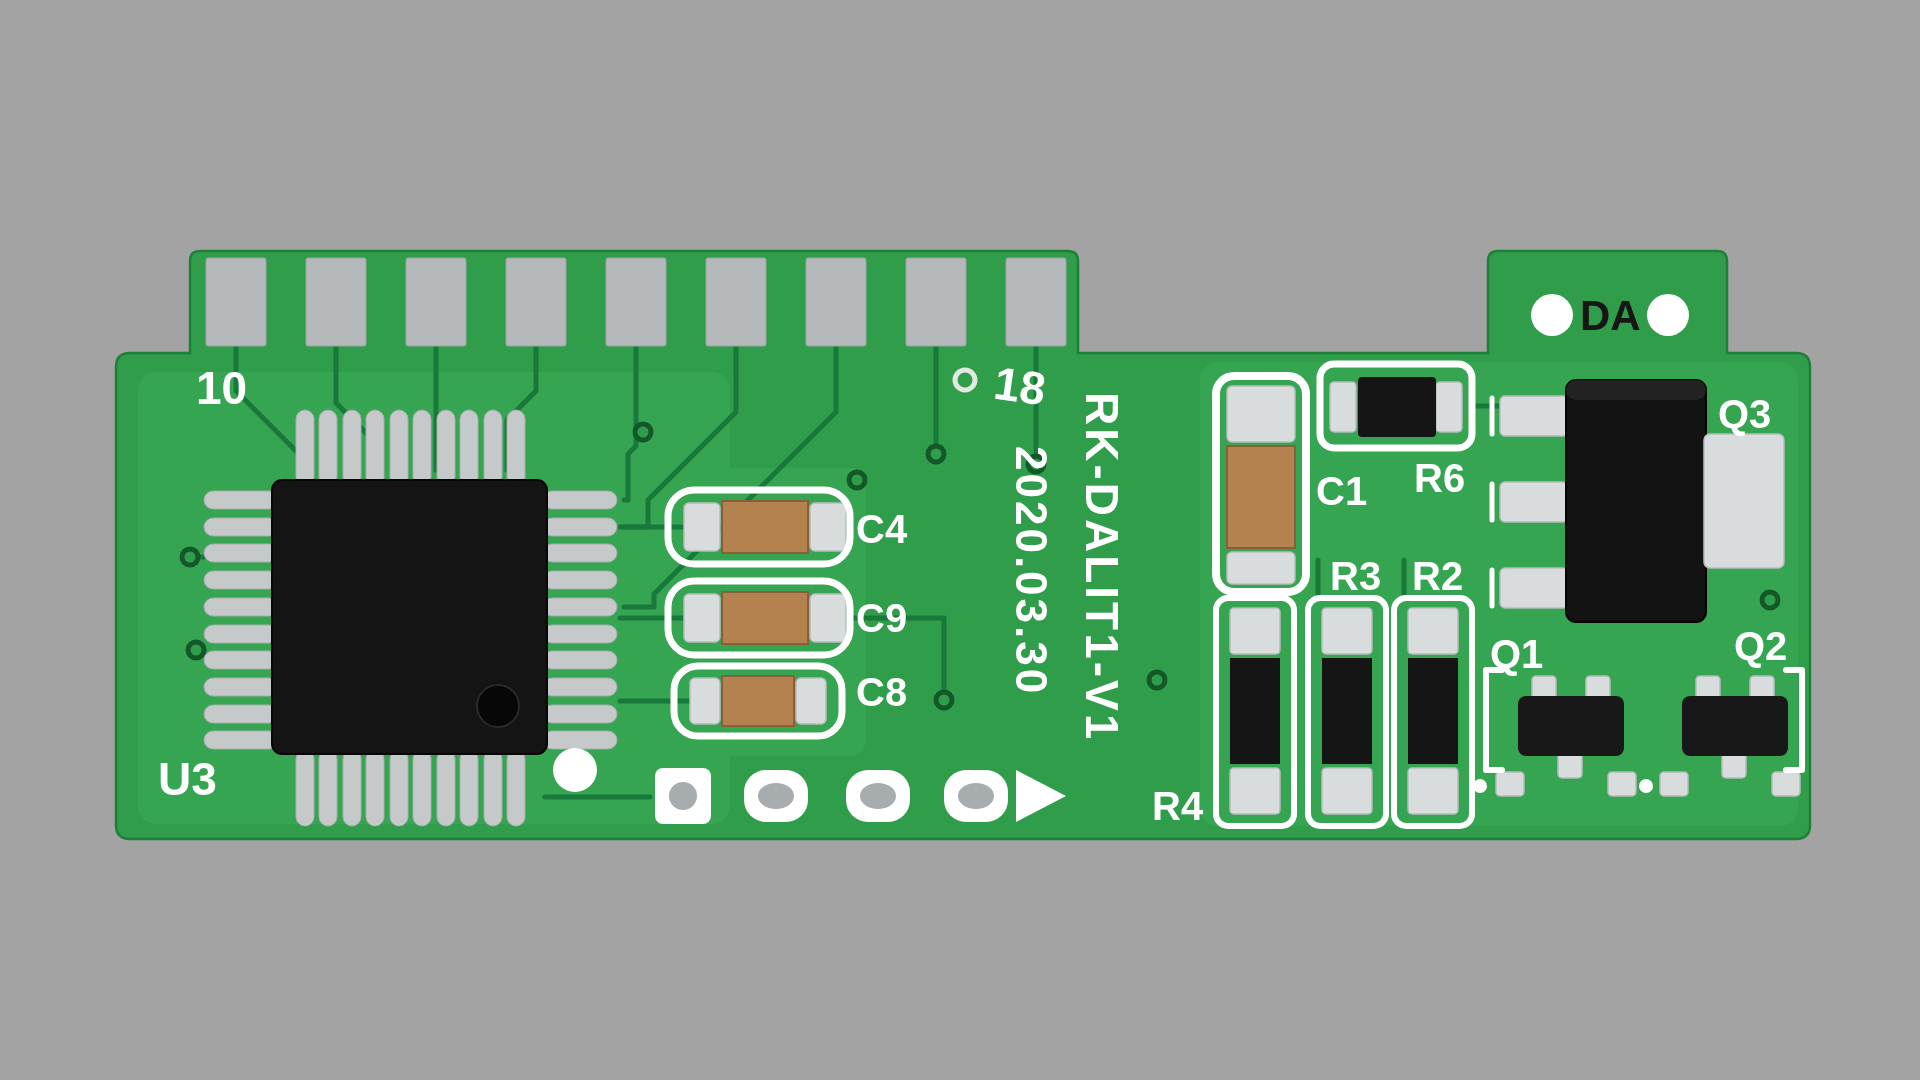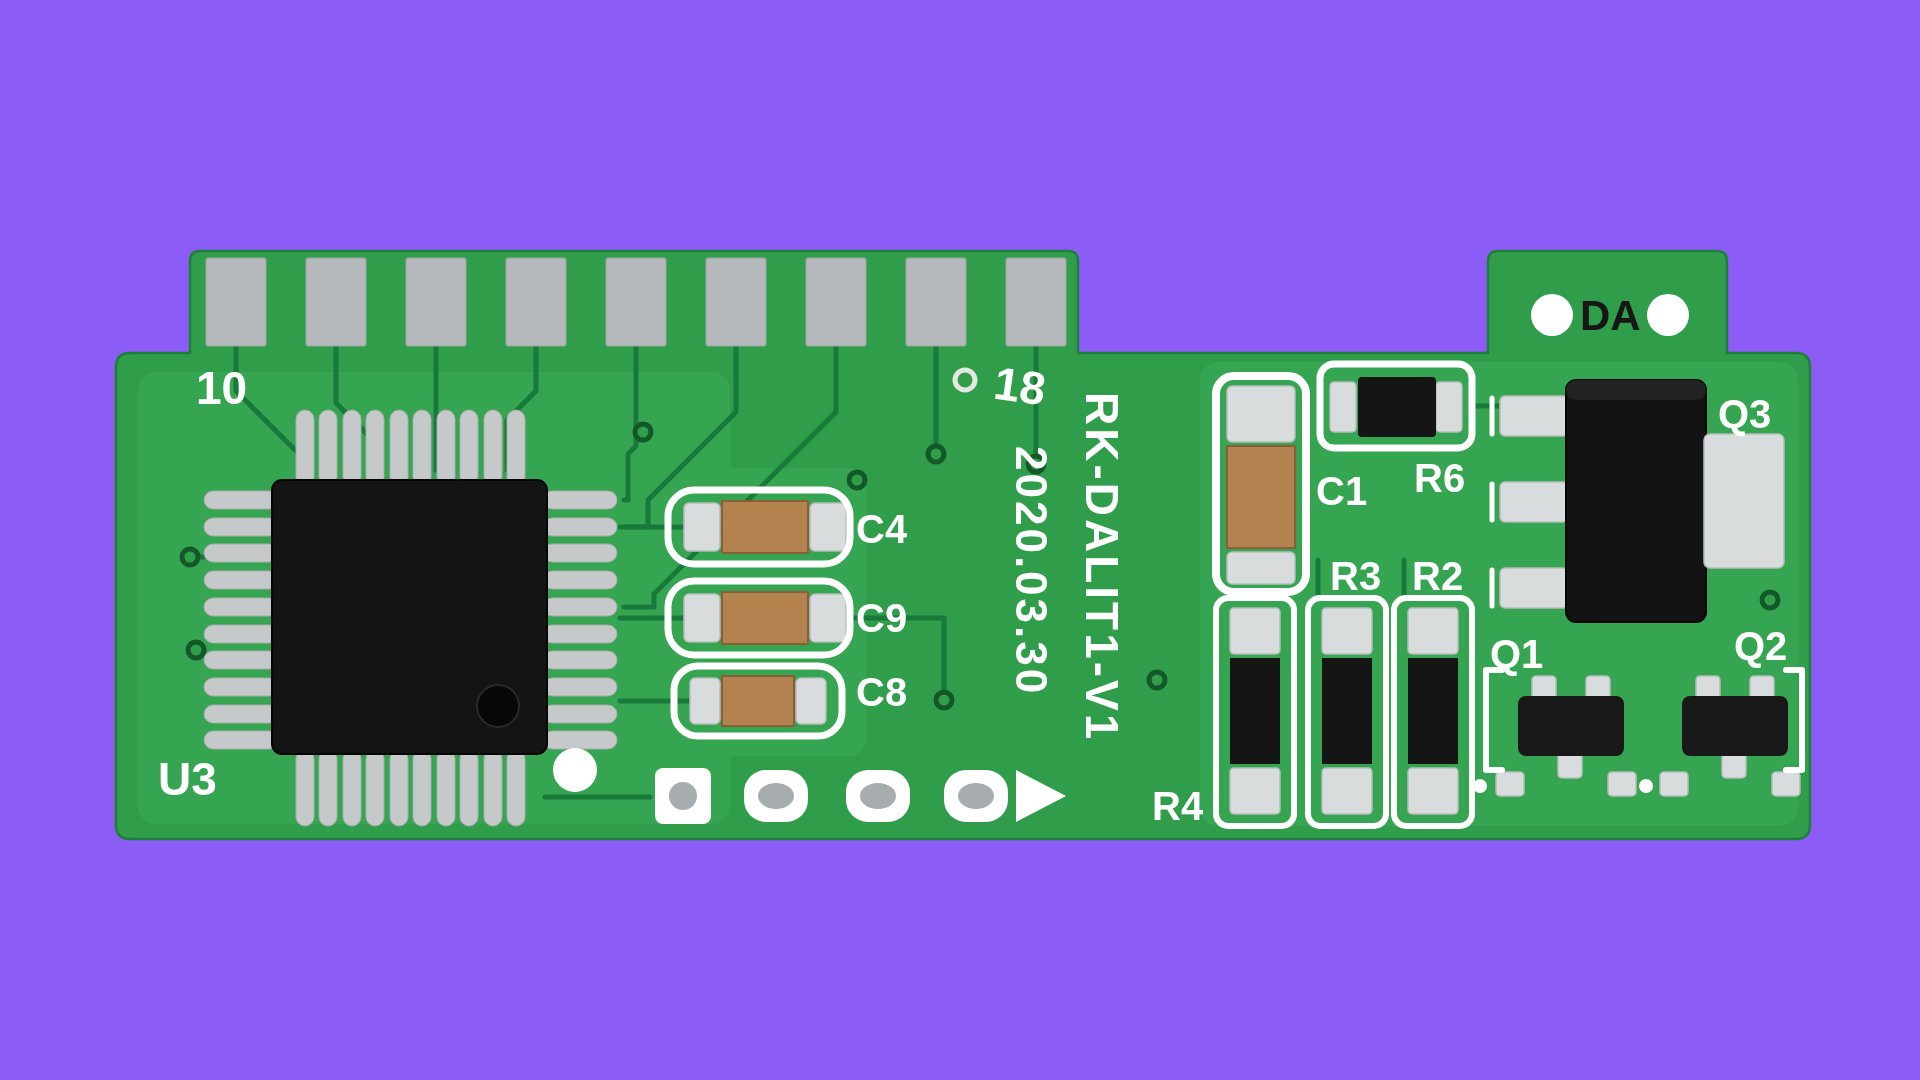--- a/index.html
+++ b/index.html
@@ -1,16 +1,16 @@
 <!DOCTYPE html>
 <html><head>
 <meta charset="utf-8">
 <style>
   html,body{margin:0;padding:0;background:#ffffff;}
-  .stage{position:relative;width:1920px;height:1080px;background:#8b5cf6;overflow:hidden;}
+  .stage{position:relative;width:1920px;height:1080px;background:#a3a3a3;overflow:hidden;}
   svg{position:absolute;inset:0;}
   .pour{fill:#36A552;}
   .trace{stroke:#17793A;stroke-width:5;fill:none;stroke-linecap:round;stroke-linejoin:round;}
   .pad{fill:#B5B9BB;stroke:#9EA3A5;stroke-width:1;}
   .pin{fill:#C6C9CA;stroke:#A9ADAF;stroke-width:1;}
   .silver{fill:#D9DCDC;stroke:#B7BCBD;stroke-width:1.5;}
   .blackc{fill:#151515;}
   .tan{fill:#B3824E;stroke:#8A5F37;stroke-width:2;}
   .silk{stroke:#FFFFFF;fill:none;stroke-linejoin:round;stroke-linecap:round;}
   .via{fill:#2F9D49;stroke:#14582A;stroke-width:5;}

